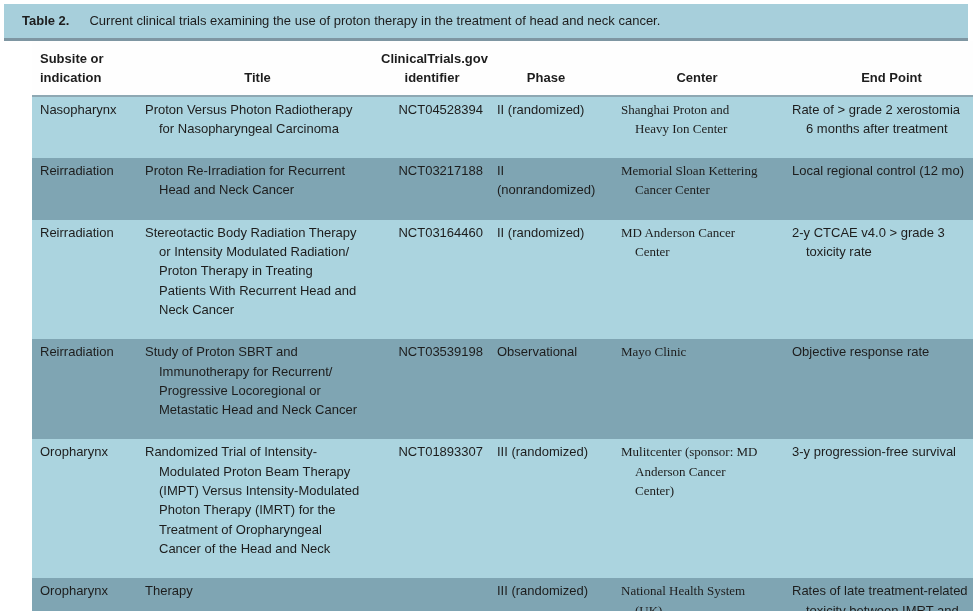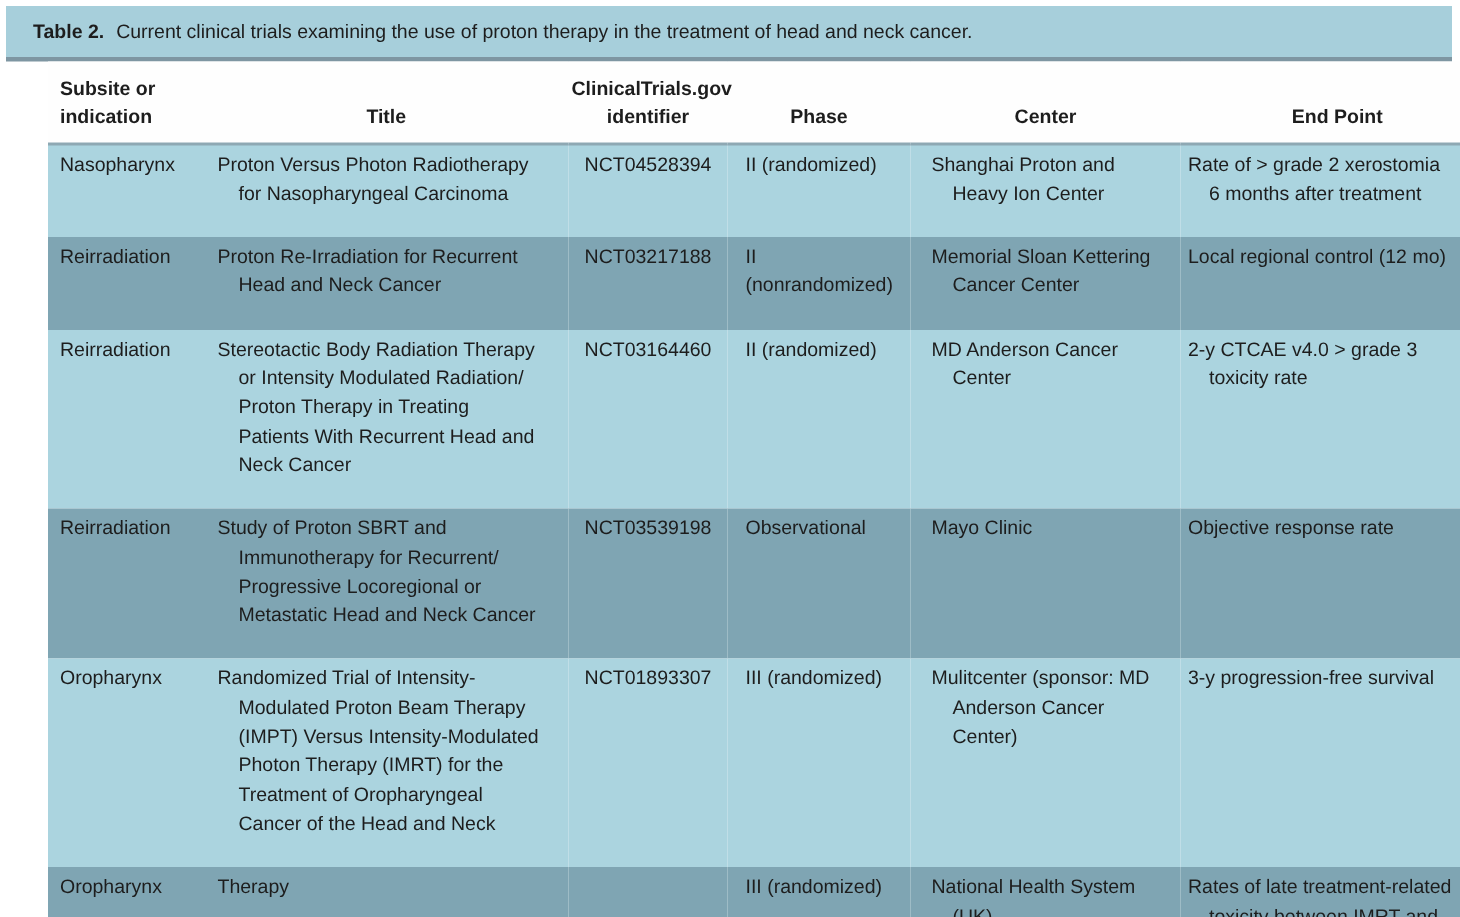--- a/index.html
+++ b/index.html
@@ -17,21 +17,21 @@
     left: 4px;
     top: 4px;
     width: 964px;
   }
   .caption-band {
     background: #a7cfdb;
     padding: 8px 10px 8px 18px;
     font-size: 13px;
     line-height: 18px;
   }
-  .cap-label { font-weight: bold; margin-right: 8px; }
+  .cap-label { font-weight: bold; margin-right: 20px; }
   .rule {
     height: 3px;
     background: #7e96a2;
   }
   table {
     width: 964px;
     border-collapse: collapse;
     table-layout: fixed;
     font-size: 13px;
     line-height: 19.3px;
@@ -64,23 +64,23 @@
   tbody td {
     vertical-align: top;
     padding: 3px 2px 20px 2px;
     white-space: pre-line;
   }
   tbody tr:nth-child(odd)  { background: #abd4df; }
   tbody tr:nth-child(even) { background: #7fa5b3; }
 
   td.d-subsite  { padding-left: 8px; }
   td.d-title    { padding-left: 23px; text-indent: -14px; }
-  td.d-nct      { text-align: center; }
+  td.d-nct      { text-align: right; }
   td.d-phase    { padding-left: 12px; }
-  td.d-center   { padding-left: 28px; text-indent: -14px; }
+  td.d-center   { padding-left: 28px; text-indent: -14px; font-family: Liberation Serif, serif; }
   td.d-endpoint { padding-left: 19px; text-indent: -14px; }
 </style>
 </head>
 <body>
 
 <div class="sheet">
 
   <div class="caption-band">
     <span class="cap-label">Table 2.</span><span>Current clinical trials examining the use of proton therapy in the treatment of head and neck cancer.</span>
   </div>

